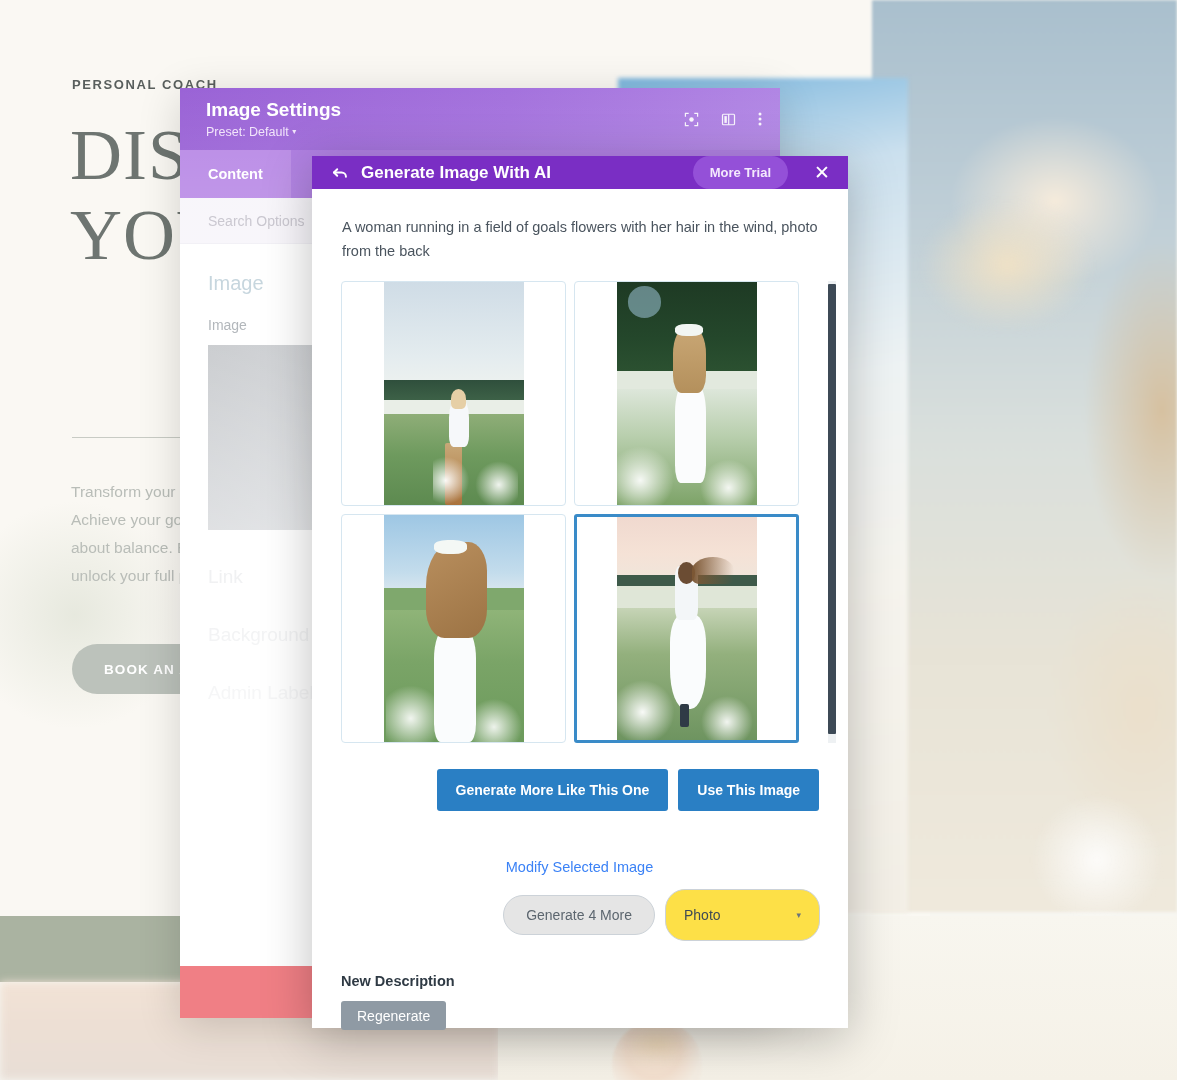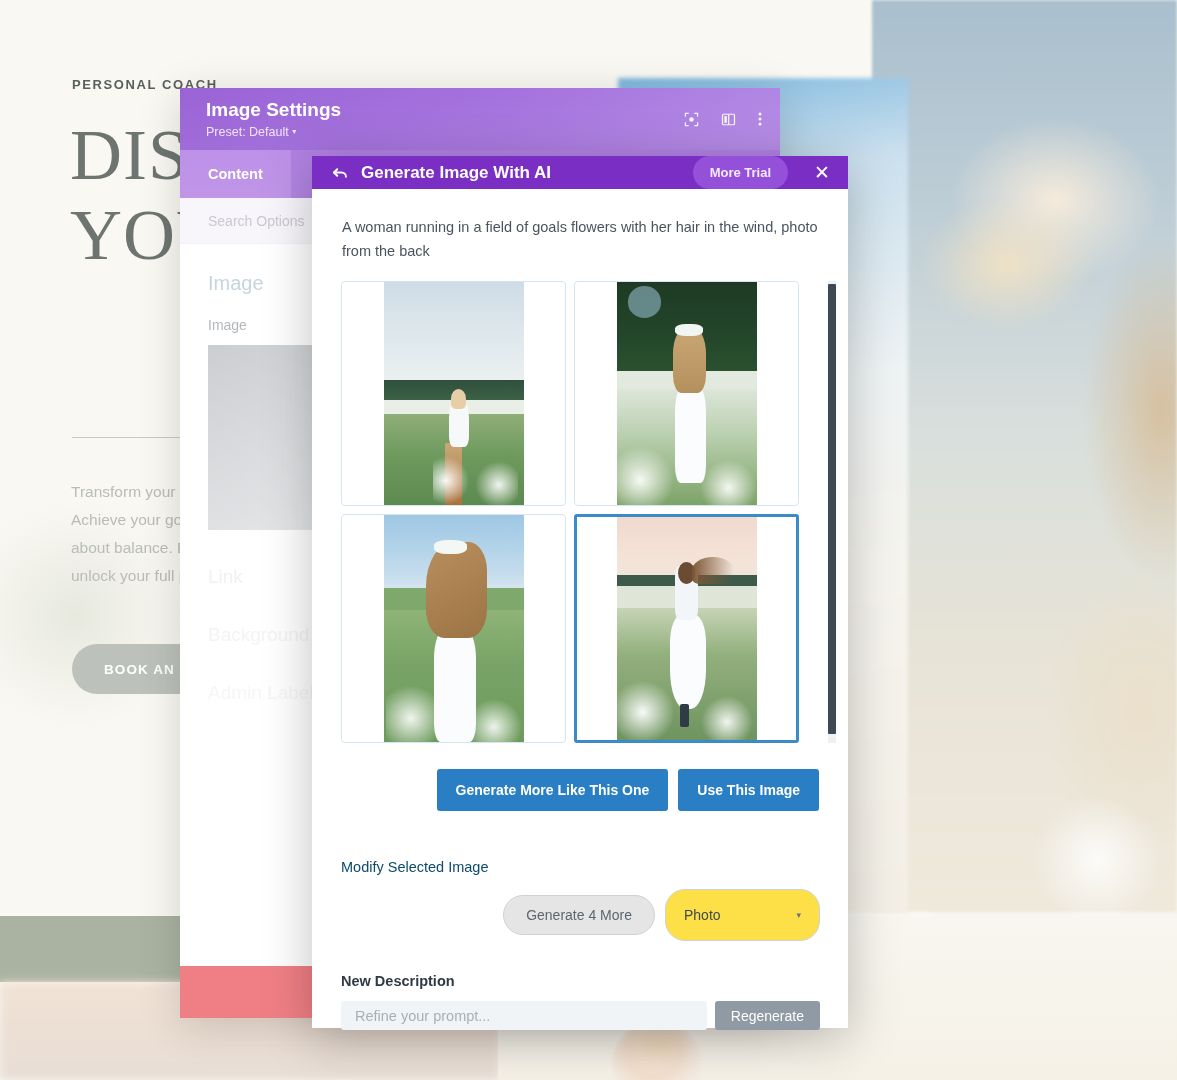--- a/index.html
+++ b/index.html
@@ -223,21 +223,21 @@
     background: #2a7fc4; color: #fff; border: none; border-radius: 3px;
     font-size: 14px; font-weight: 700; padding: 13px 19px;
     font-family: "Liberation Sans", sans-serif; cursor: pointer;
   }
 
   .ai-divider {
     margin: 26px 30px 0 29px; height: 1px; background: #e6e9ec;
   }
 
   .ai-sub-label {
-    padding: 22px 30px 0 29px; font-size: 14.5px; color: #0c4a6e; font-weight: 400;
+    padding: 22px 30px 0 29px; font-size: 14.5px; color: #3b82f6; font-weight: 400; text-align: center;
   }
   .ai-modify-row {
     display: flex; justify-content: flex-end; align-items: center; gap: 10px;
     padding: 14px 28px 0 0;
   }
   .ai-pill {
     background: #e5e5e5; border: 1px solid #ccd2d8; border-radius: 20px;
     font-size: 14px; color: #5c666f; padding: 11px 22px;
     font-family: "Liberation Sans", sans-serif; cursor: pointer;
   }
@@ -444,17 +444,16 @@
     <button class="ai-pill">Generate 4 More</button>
     <div class="ai-select">
       <span>Photo</span>
       <span class="ai-select-caret">▾</span>
     </div>
   </div>
 
   <div class="ai-desc-label">New Description</div>
 
   <div class="ai-desc-row">
-    <input class="ai-input" type="text" placeholder="Refine your prompt..." value="" style="">
     <button class="ai-regen">Regenerate</button>
   </div>
 
 </div>
 
 </body></html>

